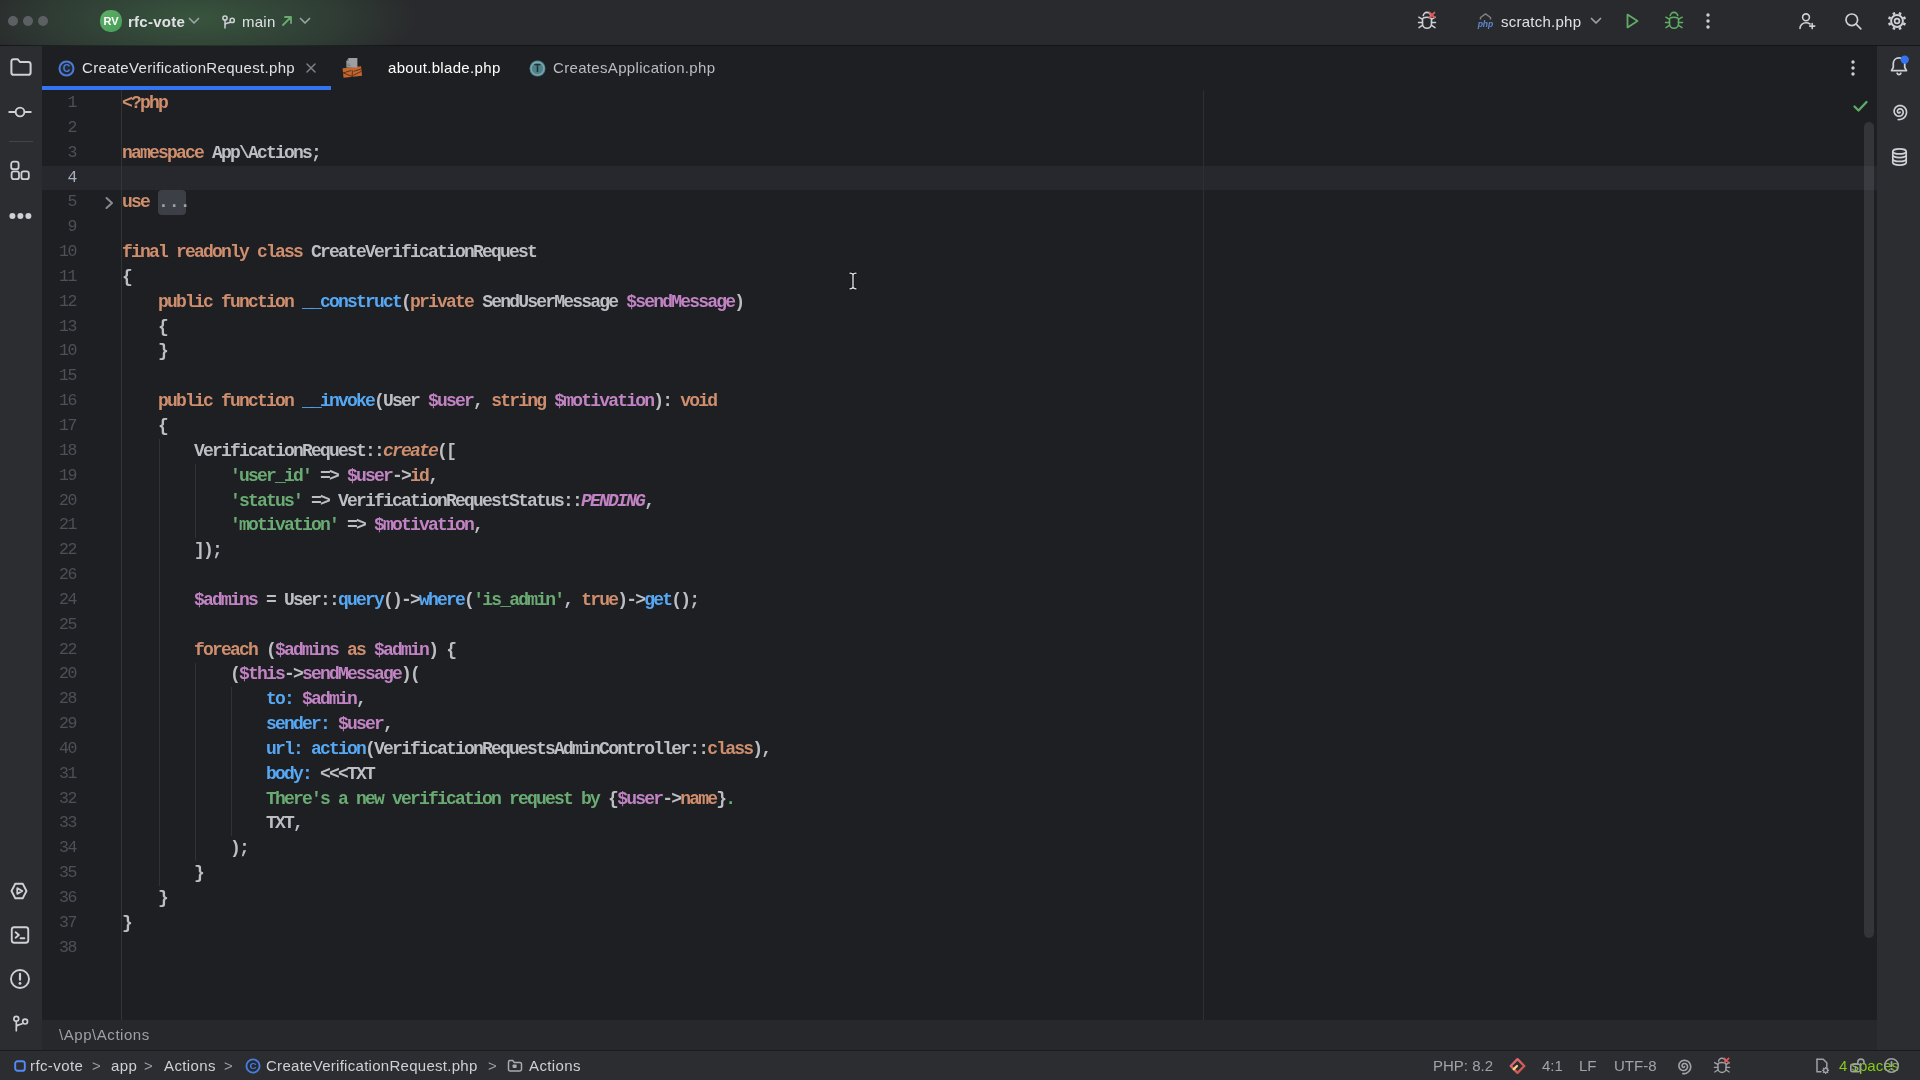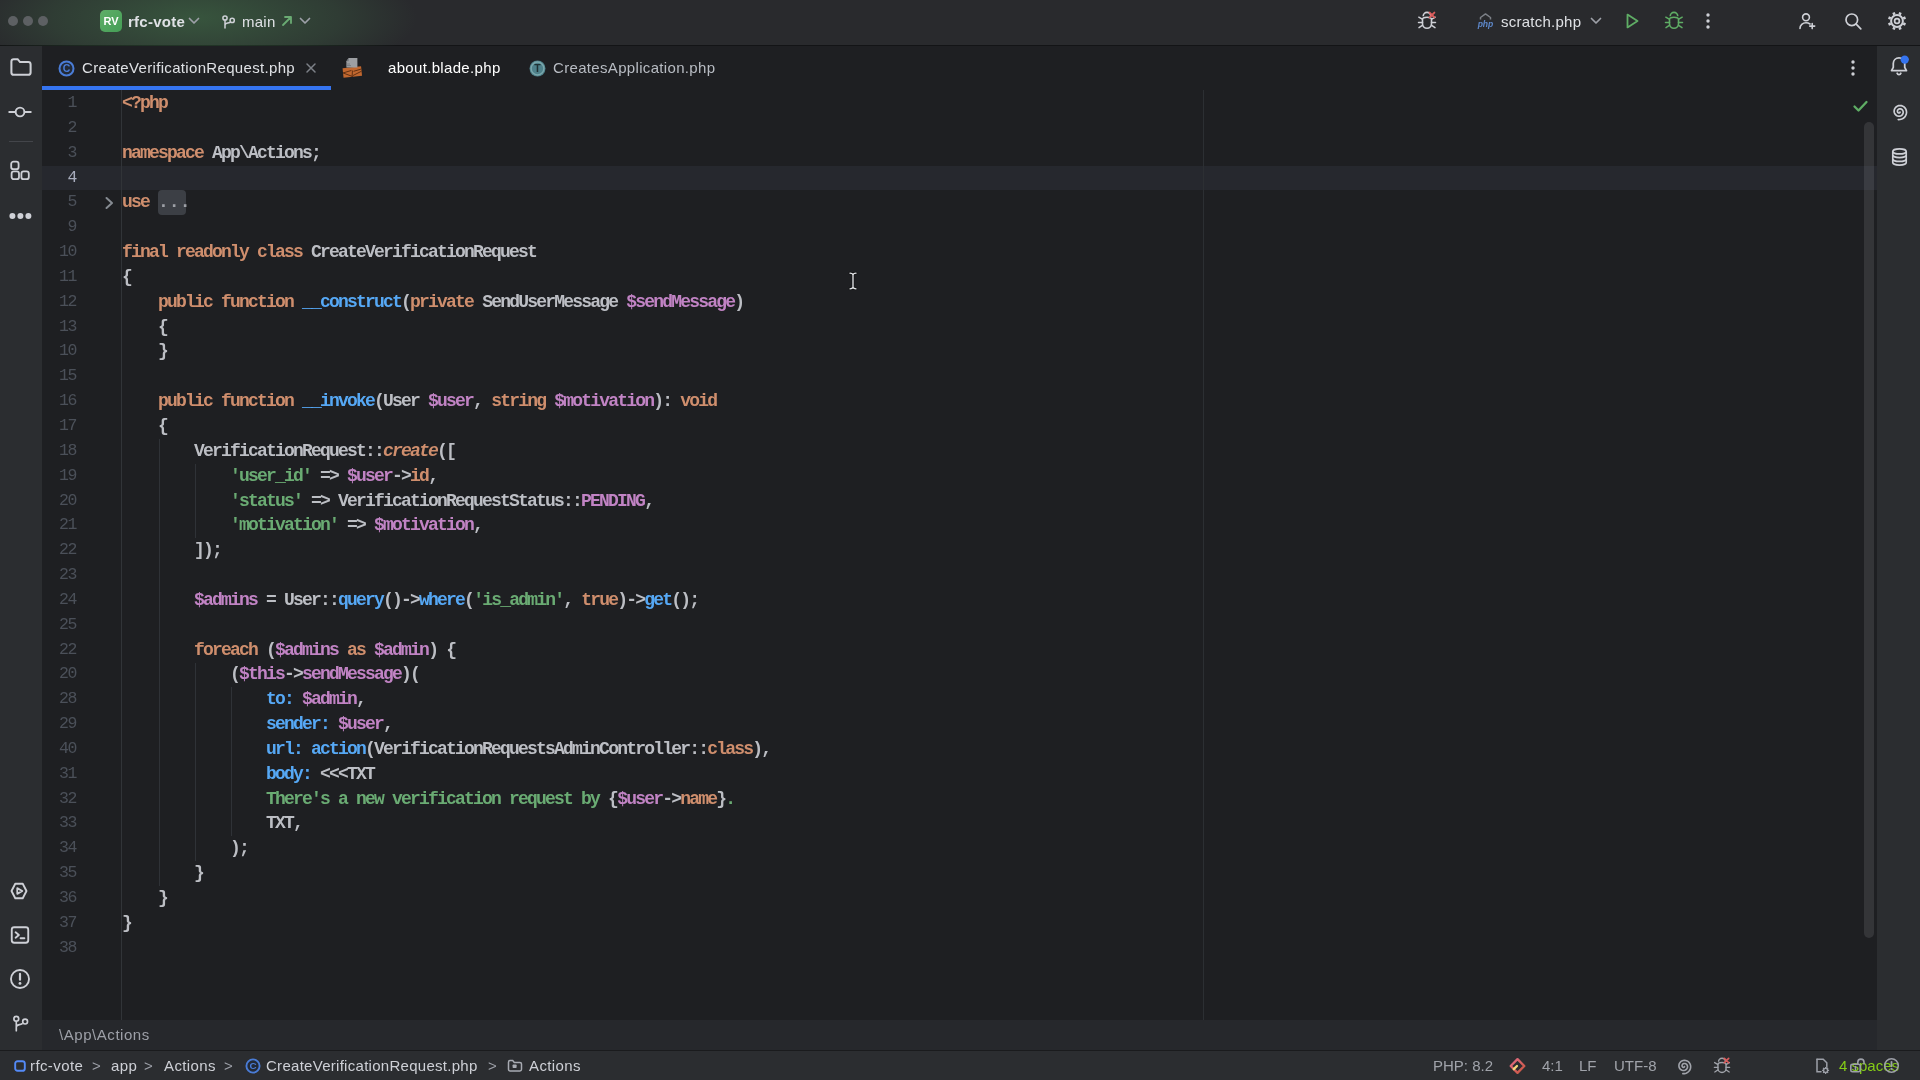--- a/index.html
+++ b/index.html
@@ -13,37 +13,37 @@
 #editor{position:absolute;left:42px;top:90px;width:1835px;height:930px;background:#1e1f22;overflow:hidden}
 #crumbs{position:absolute;left:42px;top:1020px;width:1835px;height:30px;background:#26282c;color:#9da0a8;font-size:15px;letter-spacing:.55px;line-height:30px}
 #status{position:absolute;left:0;top:1050px;width:1920px;height:30px;background:#2b2d30;border-top:1px solid #1a1b1d;font-size:15px}
 .nav{letter-spacing:.4px}
 .mono{font-family:"Liberation Mono",monospace;font-size:18px;letter-spacing:-1.8px;font-weight:600}
 #gut{position:absolute;left:0;top:1px;width:34px;text-align:right;color:#4b5059;font-weight:400;font-size:16.5px;letter-spacing:-1.35px}
 #codeblk{position:absolute;left:80px;top:1px;white-space:pre;color:#bcbec4}
 .cl,.gl{height:24.85px;line-height:24.85px}
 .gl.cur{color:#a8adbd}
 .k{color:#cf8e6d}.t{color:#bcbec4}.v{color:#c183c4}.s{color:#6aab73}
-.f{color:#56a8f5}.fi{color:#56a8f5;}.ci{color:#c183c4;}.pr{color:#cf8e6d}.ki{color:#cf8e6d;font-style:italic}
+.f{color:#56a8f5}.fi{color:#56a8f5;}.ci{color:#c183c4;font-style:italic}.pr{color:#cf8e6d}.ki{color:#cf8e6d;font-style:italic}
 .fold{display:inline-block;width:27.5px;text-align:center;background:#3c3f45;border-radius:4px;color:#9da0a6;letter-spacing:0}
 .ig{position:absolute;width:1px;background:#2f3237}
 #gutborder{position:absolute;left:79px;top:0;width:1px;height:930px;background:#313438}
 #wrapguide{position:absolute;left:1161px;top:0;width:1px;height:930px;background:#2c2f33}
 #caretline{position:absolute;left:0;top:75.55px;width:1835px;height:24.85px;background:#26282e}
 #sbar{position:absolute;left:1822px;top:32px;width:10px;height:816px;background:rgba(166,170,175,.16);border-radius:5px}
 .ttext{color:#dfe1e5;font-size:15px;letter-spacing:.25px}
 .tabtxt{font-size:15px;letter-spacing:.33px}
 </style></head><body>
 <div id="title">
     <div id="titleglow"></div>
   </div>
 <div class="abs" style="left:7.5px;top:16px;width:10px;height:10px;border-radius:50%;background:#5d6063"></div>
 <div class="abs" style="left:22.7px;top:16px;width:10px;height:10px;border-radius:50%;background:#5d6063"></div>
 <div class="abs" style="left:37.9px;top:16px;width:10px;height:10px;border-radius:50%;background:#5d6063"></div>
-<div class="abs" style="left:100px;top:10px;width:22px;height:22px;border-radius:5px;background:linear-gradient(135deg,#5fae68,#459e56);color:#fff;font-size:11px;font-weight:bold;text-align:center;line-height:22px">RV</div>
+<div class="abs" style="left:100px;top:10px;width:22px;height:22px;border-radius:10px;background:linear-gradient(135deg,#5fae68,#459e56);color:#fff;font-size:11px;font-weight:bold;text-align:center;line-height:22px">RV</div>
 <div class="abs ttext" style="left:128px;top:13px;font-weight:bold">rfc-vote</div>
 <svg style="position:absolute;left:186px;top:13px" width="16" height="16" viewBox="0 0 16 16" fill="none">
     <path d="M3.5 5.5l4.5 4.5 4.5-4.5" stroke="#9da0a8" stroke-width="1.7" stroke-linecap="round" stroke-linejoin="round"></path>
   </svg>
 <svg style="position:absolute;left:218px;top:13px" width="18" height="18" viewBox="0 0 18 18" fill="none">
     <circle cx="7" cy="5" r="2.1" stroke="#ced0d6" stroke-width="1.5"></circle>
     <circle cx="14.2" cy="7.4" r="2.1" stroke="#ced0d6" stroke-width="1.5"></circle>
     <path d="M7 7.1v8M7 12.2c0-2.5 3.1-1.7 5-2.9" stroke="#ced0d6" stroke-width="1.5" stroke-linecap="round"></path>
   </svg>
 <div class="abs ttext" style="left:242px;top:13px">main</div>
@@ -197,21 +197,21 @@
       <div class="gl">13</div>
       <div class="gl">10</div>
       <div class="gl">15</div>
       <div class="gl">16</div>
       <div class="gl">17</div>
       <div class="gl">18</div>
       <div class="gl">19</div>
       <div class="gl">20</div>
       <div class="gl">21</div>
       <div class="gl">22</div>
-      <div class="gl">23</div>
+      <div class="gl">26</div>
       <div class="gl">24</div>
       <div class="gl">25</div>
       <div class="gl">22</div>
       <div class="gl">20</div>
       <div class="gl">28</div>
       <div class="gl">29</div>
       <div class="gl">40</div>
       <div class="gl">31</div>
       <div class="gl">32</div>
       <div class="gl">33</div>

